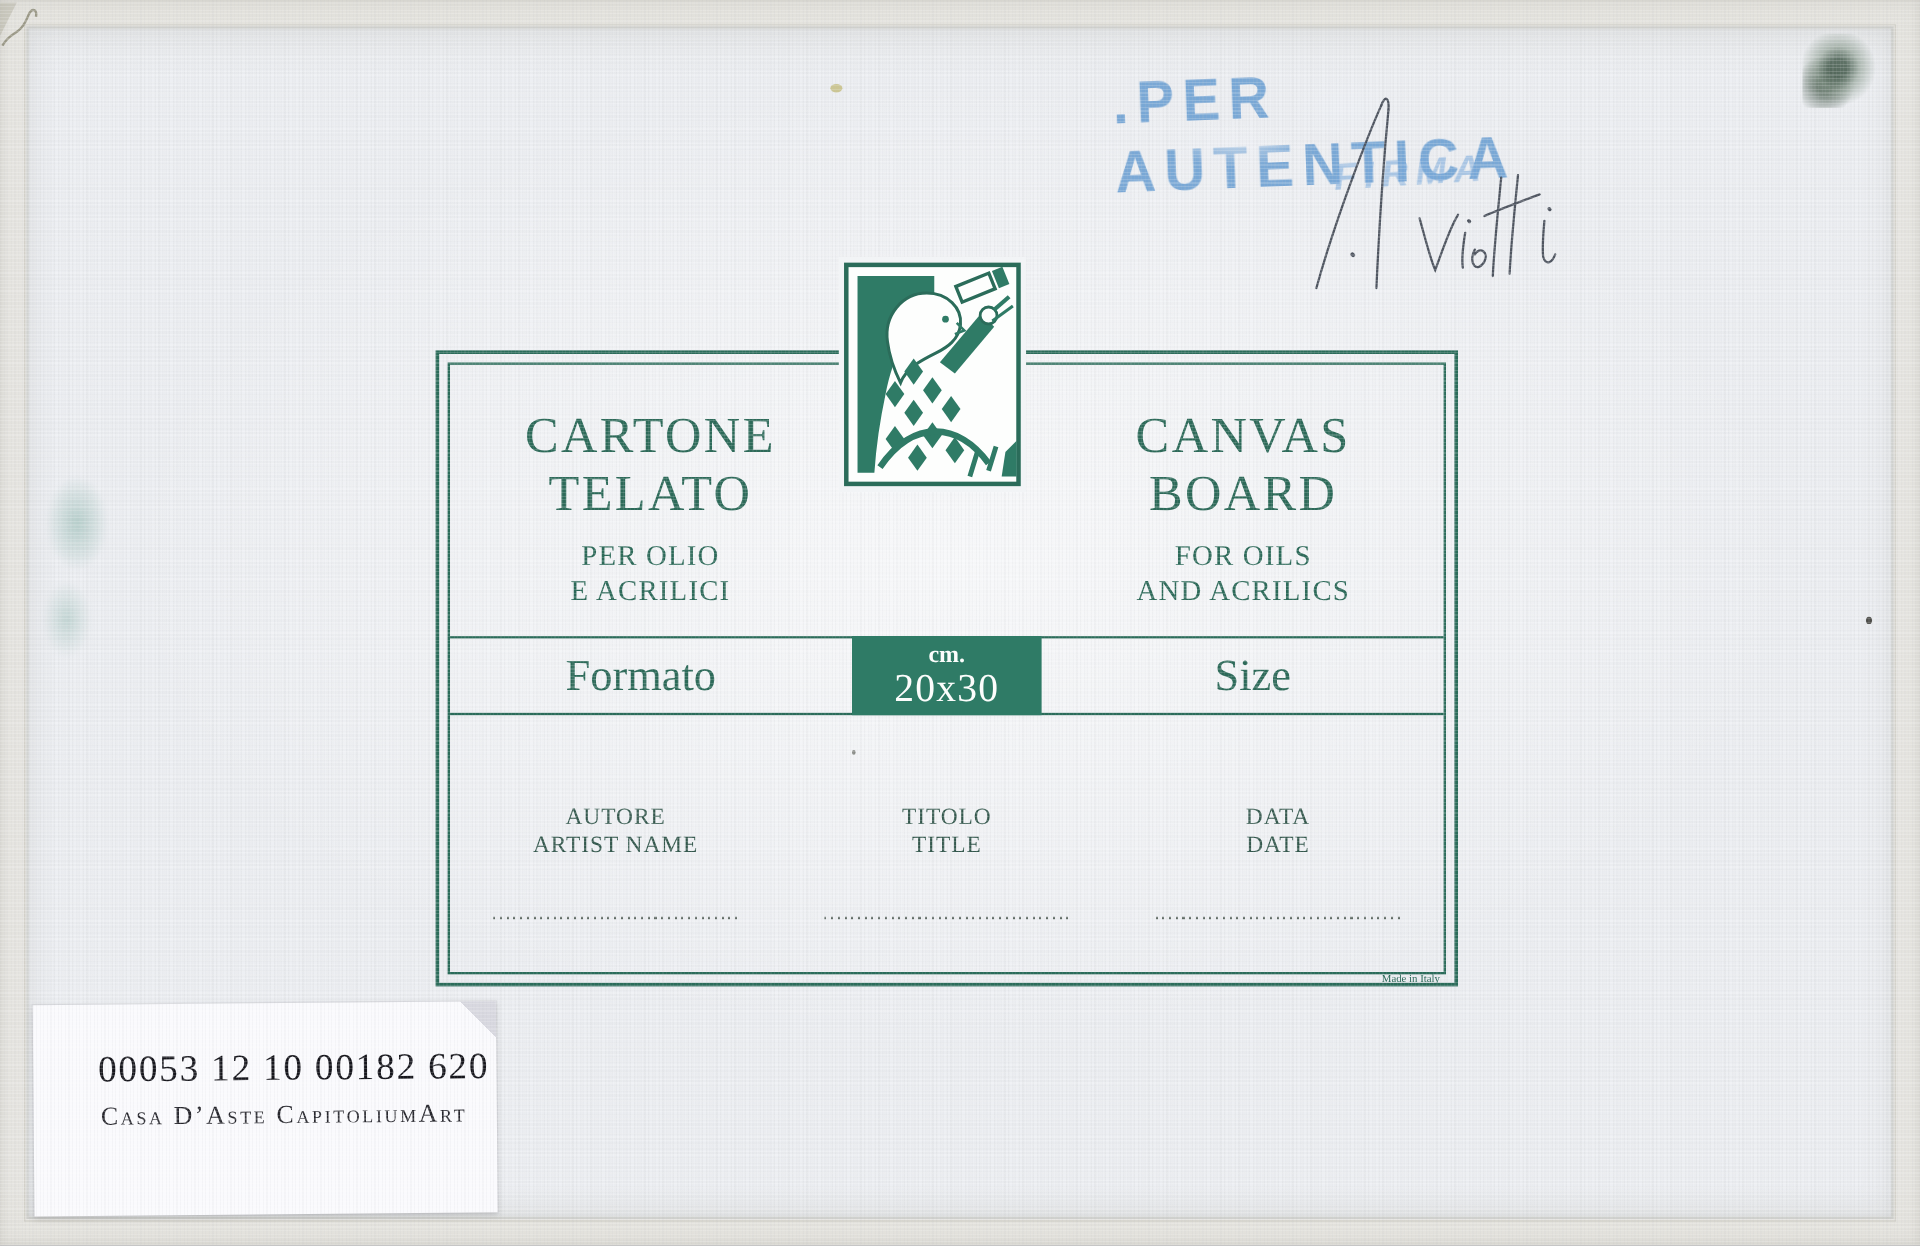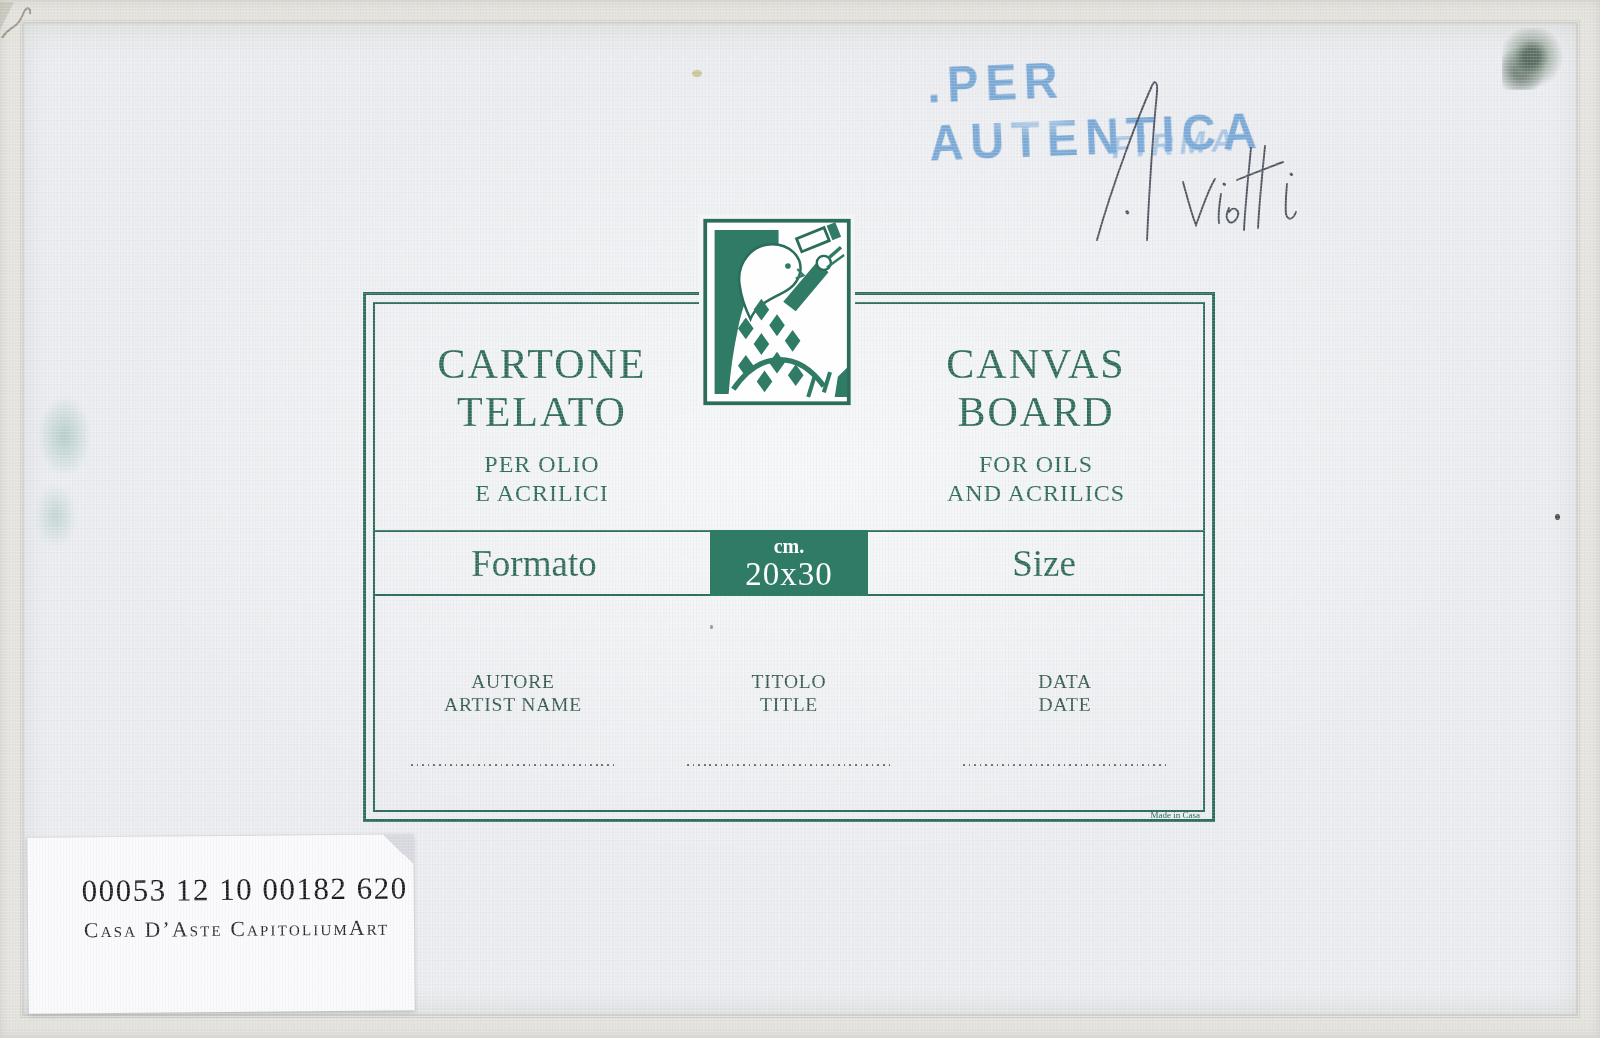--- a/index.html
+++ b/index.html
@@ -176,21 +176,21 @@
           <div class="dotline"></div>
         </div>
         <div class="field-col">
           <div class="field-line">DATA</div>
           <div class="field-line">DATE</div>
           <div class="dotline"></div>
         </div>
       </div>
 
     </div>
-    <div class="made-in">Made in Casa</div>
+    <div class="made-in">Made in Italy</div>
   </div>
 
   <div class="illustration">
     <svg width="156" height="196" viewBox="0 0 100 125">
       <rect x="4" y="4" width="92" height="117" fill="#fdfefd" stroke="#2b6c5a" stroke-width="2.4"></rect>
       <path d="M10,10 L51,10 L51,25 C37,35 29,53 25,73 C22,87 20,101 19,115 L10,115 Z" fill="#2f7b66"></path>
       <path d="M26,45 C24,31 34,19 47,19 C58,19 66,27 65,36 C64,44 58,48 52,51 C44,55 36,59 33,67 C30,61 27,53 26,45 Z" fill="#fdfefd" stroke="#2b6c5a" stroke-width="1.6"></path>
       <circle cx="57" cy="33" r="1.8" fill="#2f7b66"></circle>
       <path d="M63,35 L67,39 L62,41" fill="none" stroke="#2f7b66" stroke-width="1.4"></path>
       <g fill="#2f7b66">

